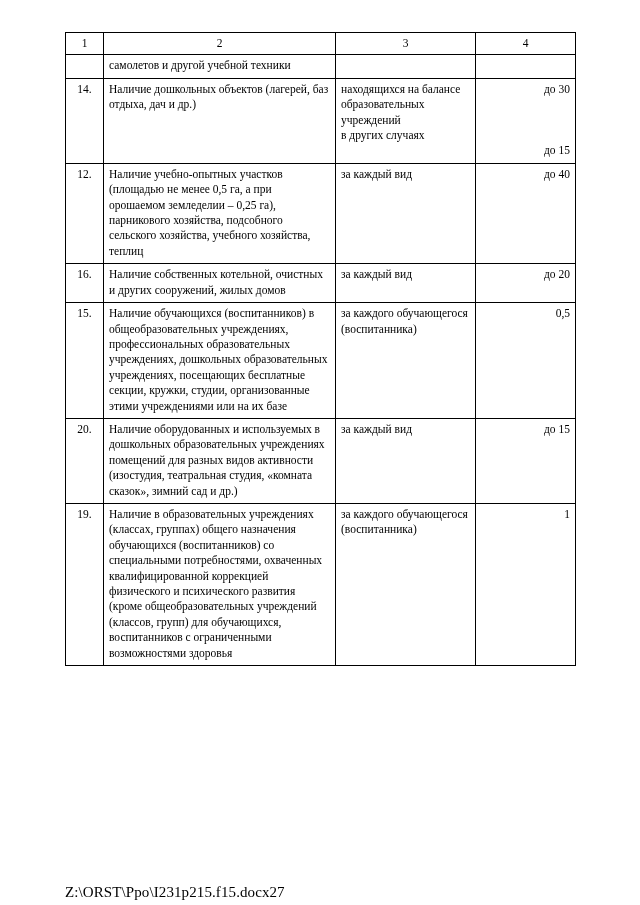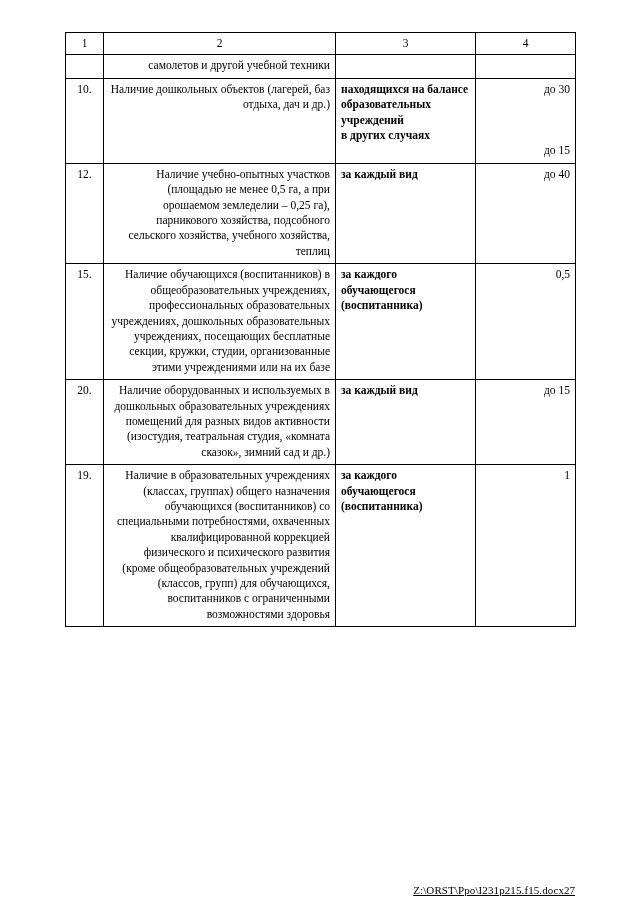--- a/index.html
+++ b/index.html
@@ -32,43 +32,42 @@
     table-layout: fixed;
   }
   .doc-table td {
     border: 1px solid #000000;
     vertical-align: top;
     padding: 3px 5px 4px 5px;
     font-size: 11.5px;
     line-height: 1.34;
   }
   .col-num   { width: 38px;  text-align: center; }
-  .col-name  { width: 232px; text-align: right; }
+  .col-name  { width: 232px; text-align: left; }
   .col-cond  { width: 140px; text-align: left; }
   .col-val   { width: 100px; text-align: right; }
 
   .hdr td {
     text-align: center;
     font-size: 11.5px;
     padding-top: 3px;
     padding-bottom: 3px;
   }
-  .cell-cond-multiline { white-space: pre-line; font-weight: bold; }
+  .cell-cond-multiline { white-space: pre-line; }
   .cell-val-multiline  { white-space: pre-line; }
 
   .footer {
     position: absolute;
     left: 65px;
     top: 884px;
     width: 510px;
-    font-size: 11px;
+    font-size: 15px;
     display: flex;
-    justify-content: flex-end;
+    justify-content: flex-start;
     align-items: baseline;
-    text-decoration: underline;
   }
   .footer-path { letter-spacing: 0.1px; }
   .footer-page { }
 </style>
 </head>
 <body>
 
 <div class="page">
 
   <table class="doc-table">
@@ -87,38 +86,44 @@
       </tr>
 
       <tr>
         <td class="col-num"></td>
         <td class="col-name">самолетов и другой учебной техники</td>
         <td class="col-cond cell-cond-multiline"></td>
         <td class="col-val cell-val-multiline"></td>
       </tr>
 
       <tr>
-        <td class="col-num">10.</td>
+        <td class="col-num">14.</td>
         <td class="col-name">Наличие дошкольных объектов (лагерей, баз отдыха, дач и др.)</td>
         <td class="col-cond cell-cond-multiline">находящихся на балансе образовательных учреждений
 в других случаях</td>
         <td class="col-val cell-val-multiline">до 30
 
 
 
 до 15</td>
       </tr>
 
       <tr>
         <td class="col-num">12.</td>
         <td class="col-name">Наличие учебно-опытных участков (площадью не менее 0,5 га, а при орошаемом земледелии – 0,25 га), парникового хозяйства, подсобного сельского хозяйства, учебного хозяйства, теплиц</td>
         <td class="col-cond cell-cond-multiline">за каждый вид</td>
         <td class="col-val cell-val-multiline">до 40</td>
       </tr>
 
+      <tr>
+        <td class="col-num">16.</td>
+        <td class="col-name">Наличие собственных котельной, очистных и других сооружений, жилых домов</td>
+        <td class="col-cond cell-cond-multiline">за каждый вид</td>
+        <td class="col-val cell-val-multiline">до 20</td>
+      </tr>
 
       <tr>
         <td class="col-num">15.</td>
         <td class="col-name">Наличие обучающихся (воспитанников) в общеобразовательных учреждениях, профессиональных образовательных учреждениях, дошкольных образовательных учреждениях, посещающих бесплатные секции, кружки, студии, организованные этими учреждениями или на их базе</td>
         <td class="col-cond cell-cond-multiline">за каждого обучающегося (воспитанника)</td>
         <td class="col-val cell-val-multiline">0,5</td>
       </tr>
 
       <tr>
         <td class="col-num">20.</td>

